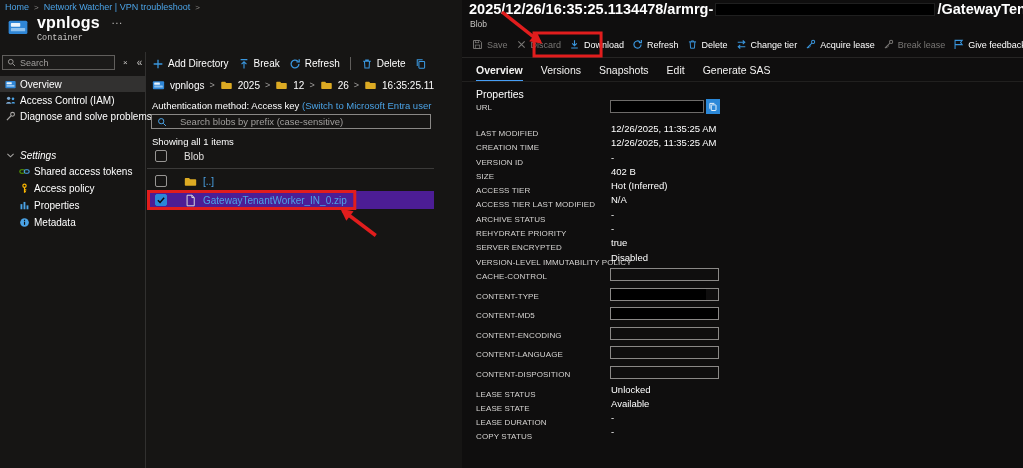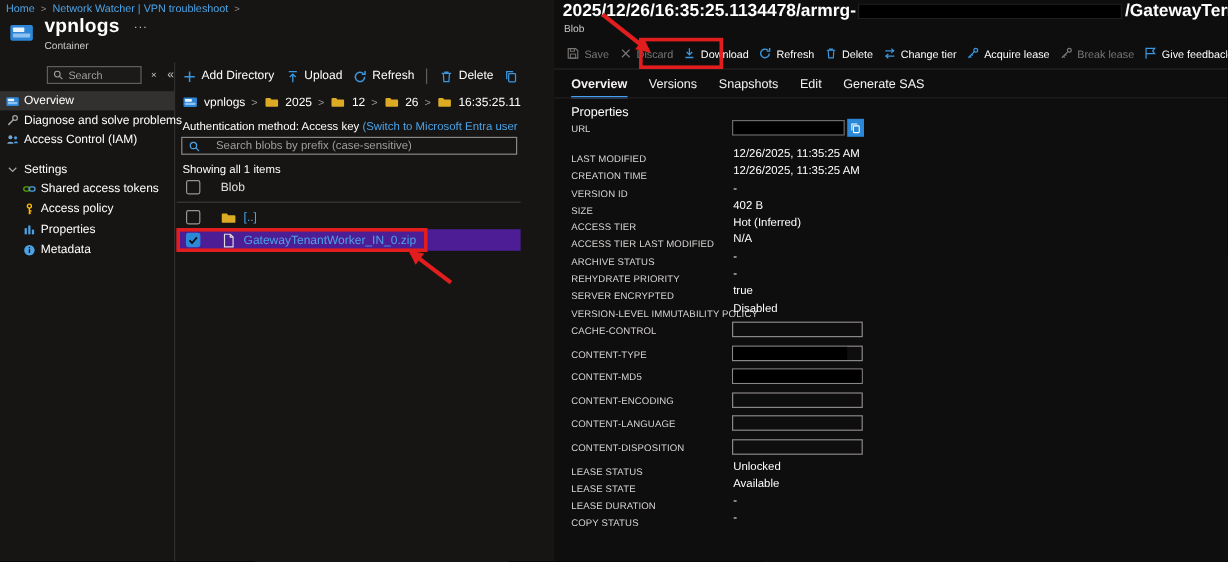--- a/index.html
+++ b/index.html
@@ -12,36 +12,36 @@
   .crumb-sep { color:#8a8886; font-size:8px; }
 
   
   .container-header { position:absolute; left:7px; top:14px; display:flex; }
   .big-icon { width:22px; height:20px; margin-top:3px; }
   .big-icon svg { width:22px; height:20px; }
   .ch-text { margin-left:8px; }
   .ch-title-row { display:flex; align-items:flex-start; }
   .ch-title { font-size:16px; font-weight:bold; letter-spacing:.2px; line-height:17px; }
   .ch-menu { color:#c8c6c4; font-size:10px; margin:1px 0 0 12px; letter-spacing:1px; cursor:pointer; }
-  .ch-subtitle { font-size:8.5px; color:#c8c6c4; margin-top:2px; }
+  .ch-subtitle { font-size:8.5px; color:#c8c6c4; margin-top:2px;font-family:Liberation Mono, monospace; }
 
   
   .sidebar { position:absolute; left:0; top:52px; width:146px; bottom:0; border-right:1px solid #31302f; }
   .sb-search-row { display:flex; align-items:center; padding:3px 0 0 2px; }
-  .sb-search { width:113px; height:15px; border:1px solid #605e5c; background:#1b1a19; display:flex; align-items:center; padding:0 4px; gap:4px;margin-left:37px; }
+  .sb-search { width:113px; height:15px; border:1px solid #605e5c; background:#1b1a19; display:flex; align-items:center; padding:0 4px; gap:4px; }
   .sb-search .icon-xs { width:9px; height:9px; color:#a19f9d; flex:none; display:flex; }
   .sb-search .icon-xs svg { width:9px; height:9px; }
   .sb-search input { background:transparent; border:none; outline:none; color:#d0cecc; font-size:9px; width:100%; }
   .sb-search input::placeholder { color:#a19f9d; }
   .sb-x { color:#c8c6c4; font-size:8px; margin-left:8px; cursor:pointer; }
   .sb-collapse { color:#c8c6c4; font-size:10px; margin-left:9px; cursor:pointer; }
   .sb-items { margin-top:6px; }
   .sb-item { display:flex; align-items:center; gap:4px; height:16px; padding-left:5px; font-size:10px; color:#fff; cursor:pointer; }
   .sb-item.selected { background:#323130; }
-  .sb-item.group { margin-top:9px; }
+  .sb-item.group { margin-top:23px;font-style:italic; }
   .sb-item.sub { padding-left:19px; height:17px; }
   .sb-icon { width:11px; height:11px; flex:none; display:flex; color:#a8a6a4; }
   .sb-icon svg { width:11px; height:11px; }
   .sb-label { white-space:nowrap; }
 
   
   .middle { position:absolute; left:147px; top:52px; width:287px; bottom:0; overflow:hidden; }
   .mid-toolbar { position:absolute; left:5px; top:5px; display:flex; align-items:center; gap:9px; font-size:10px; white-space:nowrap; }
   .tb-item { display:flex; align-items:center; gap:4px; cursor:pointer; color:#fff; }
   .tb-icon { width:12px; height:12px; flex:none; display:flex; }
@@ -162,37 +162,37 @@
               <rect x="0.5" y="3" width="15" height="10.5" rx="1.2" fill="#2f86d6"></rect>
               <rect x="2.3" y="4.8" width="7.5" height="2.9" rx="0.5" fill="#eaf4fd"></rect>
               <rect x="2.3" y="8.8" width="11.4" height="2.6" rx="0.5" fill="#8fc2ef"></rect>
             </svg>
           </span>
           <span class="sb-label">Overview</span>
         </div>
         <div class="sb-item">
           <span class="sb-icon">
             <svg viewBox="0 0 16 16">
-              <circle cx="11" cy="4.8" r="2.8" fill="none" stroke="currentColor" stroke-width="1.5"></circle>
-              <path d="M8.9 6.9 L2.8 13.2" stroke="currentColor" stroke-width="1.8" fill="none"></path>
-            </svg>
-          </span>
-          <span class="sb-label">Diagnose and solve problems</span>
-        </div>
-        <div class="sb-item">
-          <span class="sb-icon">
-            <svg viewBox="0 0 16 16">
               <circle cx="5.3" cy="4.8" r="2.4" fill="#7aa7d0"></circle>
               <path d="M1.5 12.8 c0-3.4 7.6-3.4 7.6 0 z" fill="#7aa7d0"></path>
               <circle cx="11.6" cy="5.6" r="1.9" fill="#4ba3e6"></circle>
               <path d="M9.3 12.3 c.4-2.8 5.2-2.8 5.2 0 z" fill="#4ba3e6"></path>
             </svg>
           </span>
           <span class="sb-label">Access Control (IAM)</span>
         </div>
+        <div class="sb-item">
+          <span class="sb-icon">
+            <svg viewBox="0 0 16 16">
+              <circle cx="11" cy="4.8" r="2.8" fill="none" stroke="currentColor" stroke-width="1.5"></circle>
+              <path d="M8.9 6.9 L2.8 13.2" stroke="currentColor" stroke-width="1.8" fill="none"></path>
+            </svg>
+          </span>
+          <span class="sb-label">Diagnose and solve problems</span>
+        </div>
         <div class="sb-item group">
           <span class="sb-icon">
             <svg viewBox="0 0 16 16">
               <path d="M3.5 5.5 L8 10 L12.5 5.5" fill="none" stroke="currentColor" stroke-width="1.5"></path>
             </svg>
           </span>
           <span class="sb-label">Settings</span>
         </div>
         <div class="sb-item sub">
           <span class="sb-icon">
@@ -244,21 +244,21 @@
             </svg>
           </span>
           <span>Add Directory</span>
         </div>
         <div class="tb-item">
           <span class="tb-icon">
             <svg viewBox="0 0 16 16">
               <path d="M3.5 2.2 h9 M8 5 V14 M4.7 8.2 L8 5 l3.3 3.2" stroke="currentColor" stroke-width="1.5" fill="none"></path>
             </svg>
           </span>
-          <span>Upload</span>
+          <span>Break</span>
         </div>
         <div class="tb-item">
           <span class="tb-icon">
             <svg viewBox="0 0 16 16">
               <path d="M13.2 8 a5.2 5.2 0 1 1 -1.6-3.7" fill="none" stroke="currentColor" stroke-width="1.7"></path>
               <path d="M13.6 1.6 V5.2 H10" fill="none" stroke="currentColor" stroke-width="1.7"></path>
             </svg>
           </span>
           <span>Refresh</span>
         </div>

